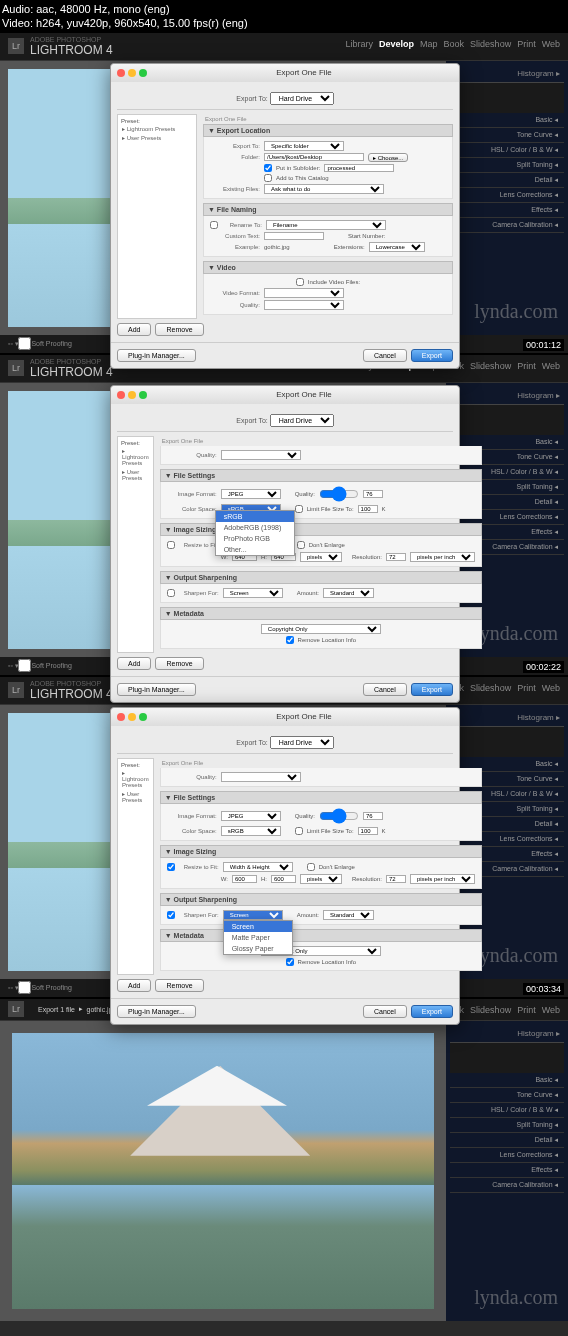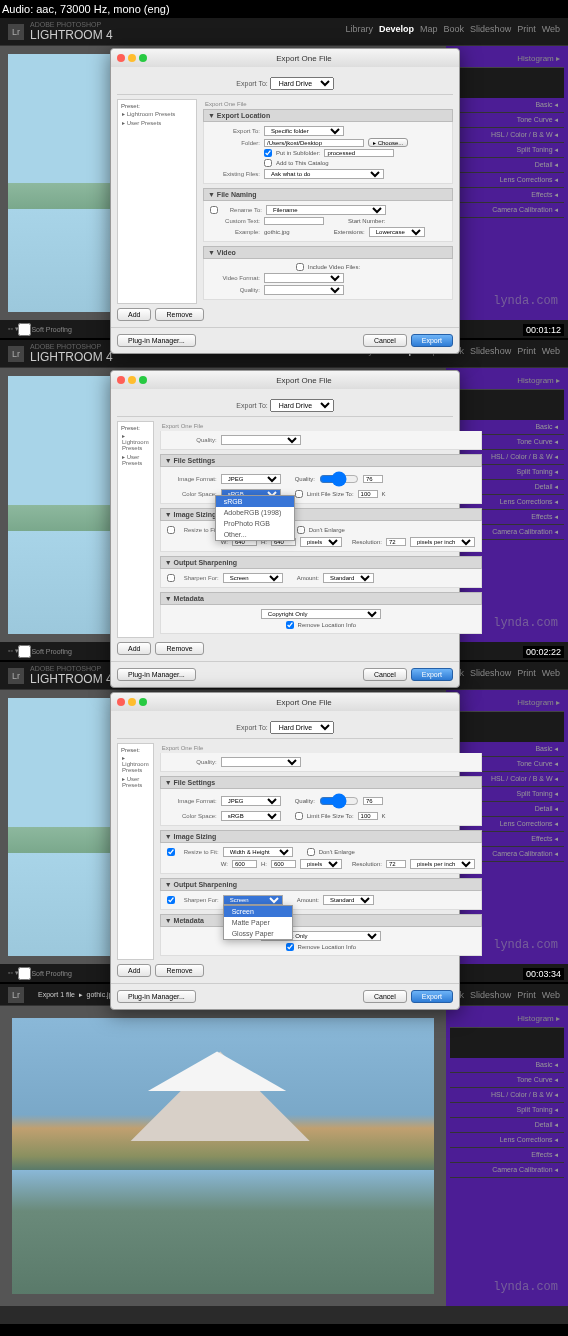--- a/index.html
+++ b/index.html
@@ -11,21 +11,21 @@
 .lr-title{font-size:7px;color:#666}
 .lr-title-main{font-size:12px;color:#ccc;font-weight:300}
 .nav-tabs{position:absolute;right:8px;top:6px;display:flex;gap:6px;font-size:9px;color:#888}
 .nav-tabs span{cursor:pointer}
 .nav-tabs .active{color:#fff;font-weight:bold}
 .main-area{display:flex;height:274px}
 .photo-area{flex:1;background:#555;position:relative;padding:8px}
 .photo{width:100%;height:100%;background:linear-gradient(to bottom,#a8d4e8 0%,#a8d4e8 50%,#8db89e 50%,#7aa88c 60%,#a8d4e8 60%,#9cc8dc 100%);position:relative}
 .mountain{position:absolute;left:30%;top:25%;width:140px;height:80px;background:#b8a890;clip-path:polygon(50% 0%,100% 100%,0% 100%)}
 .mountain-snow{position:absolute;left:35%;top:25%;width:100px;height:30px;background:#f0f0f0;clip-path:polygon(50% 0%,100% 100%,0% 100%)}
-.right-panel{width:122px;background:#4c1d95;padding:4px;font-size:7px}
+.right-panel{width:122px;background:#0f172a;padding:4px;font-size:7px}
 .panel-header{color:#888;font-size:8px;text-align:right;padding:4px;border-bottom:1px solid #444}
 .panel-item{padding:3px 6px;text-align:right;color:#999;border-bottom:1px solid #333;cursor:pointer}
 .dialog{position:absolute;left:110px;top:30px;width:350px;background:#ebebeb;border:1px solid #999;border-radius:4px;box-shadow:0 4px 20px rgba(0,0,0,0.5);z-index:10}
 .dialog-titlebar{height:18px;background:linear-gradient(#f5f5f5,#ddd);border-radius:4px 4px 0 0;display:flex;align-items:center;padding:0 6px;font-size:8px;color:#444}
 .window-dots{display:flex;gap:3px;margin-right:8px}
 .dot{width:8px;height:8px;border-radius:50%}
 .dot-r{background:#ff5f57}.dot-y{background:#ffbd2e}.dot-g{background:#28ca42}
 .dialog-title{flex:1;text-align:center;color:#333}
 .dialog-body{padding:6px;font-size:7px;color:#555}
 .export-to{text-align:center;padding:4px;border-bottom:1px solid #ccc}
@@ -42,31 +42,32 @@
 .row input[type=text],.row select{font-size:6px;padding:0 2px;border:1px solid #aaa;background:#fff}
 .row input[type=checkbox]{width:8px;height:8px}
 .dropdown-open{position:absolute;background:#fff;border:1px solid #999;box-shadow:0 2px 8px rgba(0,0,0,0.3);z-index:20;font-size:7px}
 .dropdown-open div{padding:2px 8px}
 .dropdown-open .selected{background:#3875d7;color:#fff}
 .dialog-footer{display:flex;justify-content:space-between;padding:6px;border-top:1px solid #ccc}
 .btn{font-size:7px;padding:2px 10px;border:1px solid #999;border-radius:3px;background:linear-gradient(#fff,#e5e5e5);cursor:pointer}
 .btn-primary{background:linear-gradient(#6eb4f7,#2e7cd6);color:#fff;border-color:#2560a8}
 .btn-group{display:flex;gap:4px}
 .bottom-bar{height:18px;background:#1a1a1a;display:flex;align-items:center;padding:0 8px;font-size:7px;color:#888}
-.watermark{position:absolute;right:10px;bottom:30px;color:rgba(160,160,160,0.5);font-size:12px;font-family:Liberation Mono, monospace}
+.watermark{position:absolute;right:10px;bottom:30px;color:rgba(160,160,160,0.5);font-size:20px;font-family:Liberation Serif, serif}
 .timestamp{position:absolute;right:4px;bottom:2px;color:#fff;font-size:9px;background:#000;padding:1px 3px;z-index:30}
 .frame4 .photo-area{padding:12px}
 .frame4 .photo{background:linear-gradient(to bottom,#8ab8d8 0%,#7aa8c8 35%,#c0a070 40%,#8a9060 50%,#5a7a6a 55%,#8ab8d8 55%,#6a8a7a 70%,#5a7a6a 100%)}
 .bc{display:flex;align-items:center;gap:4px;font-size:7px;padding:2px 8px}
 </style>
 </head>
 <body>
 
 <div class="header-info">
-<div>Audio: aac, 73000 Hz, mono (eng)</div>
+<div>Audio: aac, 48000 Hz, mono (eng)</div>
+<div>Video: h264, yuv420p, 960x540, 15.00 fps(r) (eng)</div>
 </div>
 
 <div class="frame">
 <div class="lr-header">
 <div class="lr-logo">Lr</div>
 <div>
         <div class="lr-title">ADOBE PHOTOSHOP</div>
 <div class="lr-title-main">LIGHTROOM 4</div>
       </div>
 <div class="nav-tabs">

